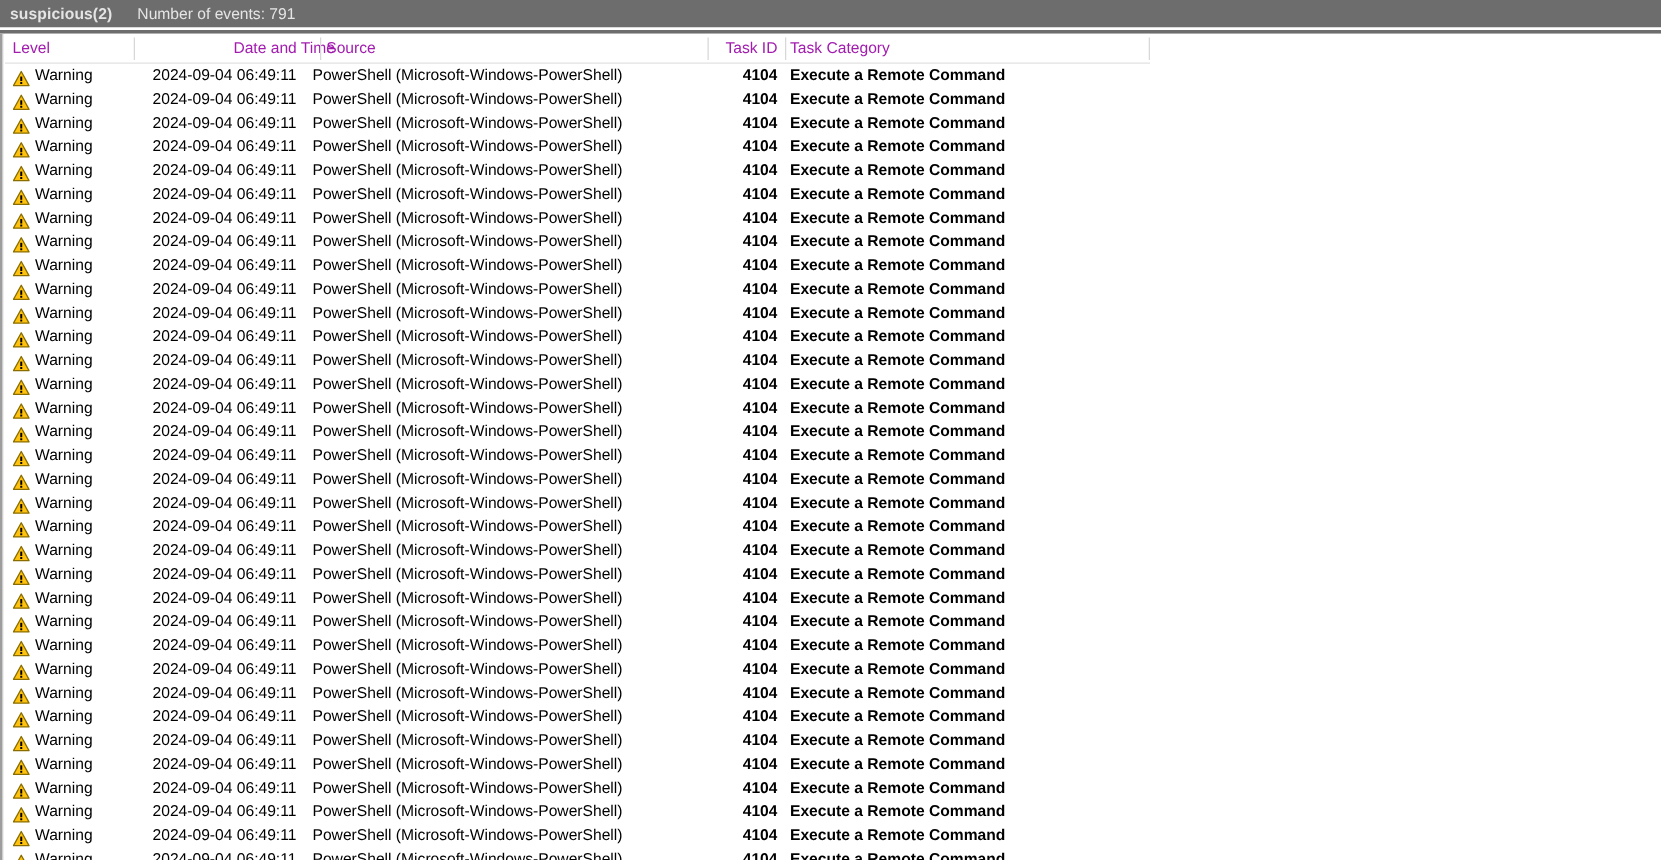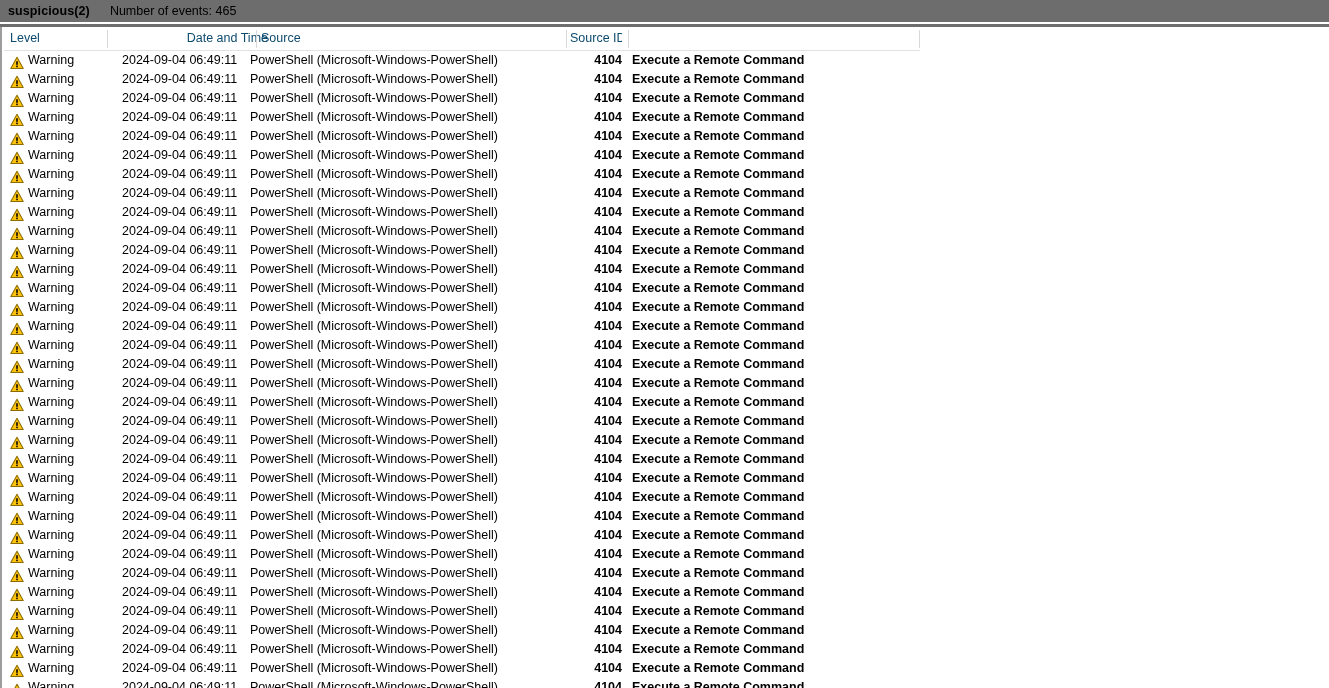--- a/index.html
+++ b/index.html
@@ -17,21 +17,21 @@
   }
 
   
   #title-bar {
     position: absolute;
     left: 0;
     top: 0;
     width: 1329px;
     height: 22px;
     background: #6d6d6d;
-    color: #000000;
+    color: #e5e5e5;
     display: flex;
     align-items: center;
     box-sizing: border-box;
     padding-left: 8px;
     font-size: 12.5px;
   }
   #title-bar .log-name {
     font-weight: bold;
     letter-spacing: 0.1px;
   }
@@ -89,21 +89,21 @@
     height: 23px;
     background: #ffffff;
     border-bottom: 1px solid #e2e2e2;
   }
   .header-cell {
     position: absolute;
     top: 0;
     height: 23px;
     line-height: 23px;
     font-size: 12.5px;
-    color: #0c4a6e;
+    color: #a21caf;
     white-space: nowrap;
     overflow: hidden;
     box-sizing: border-box;
   }
   .header-sep {
     position: absolute;
     top: 3px;
     width: 1px;
     height: 18px;
     background: #d8d8d8;
@@ -150,34 +150,35 @@
     height: 14px;
     flex: 0 0 14px;
     display: block;
   }
 </style>
 </head>
 <body>
 
 <div id="title-bar">
   <span class="log-name">suspicious(2)</span>
-  <span class="event-count">Number of events: 465</span>
+  <span class="event-count">Number of events: 791</span>
 </div>
 <div id="title-bar-underline"></div>
 <div id="title-bar-underline2"></div>
 
 <div id="list-view">
   <div id="list-left-edge"></div>
 
   <div id="column-header">
 
   <div class="header-cell" style="left: 6px; width: 92px; text-align: left;">Level</div>
       <div class="header-cell" style="left: 124px; width: 140px; text-align: right;">Date and Time</div>
       <div class="header-cell" style="left: 257px; width: 300px; text-align: left;">Source</div>
-      <div class="header-cell" style="left: 566px; width: 52px; text-align: right;">Source ID</div>
+      <div class="header-cell" style="left: 566px; width: 52px; text-align: right;">Task ID</div>
+      <div class="header-cell" style="left: 628px; width: 280px; text-align: left;">Task Category</div>
       <div class="header-sep" style="left: 103px; background: rgb(216, 216, 216);"></div>
       <div class="header-sep" style="left: 252px; background: rgb(216, 216, 216);"></div>
       <div class="header-sep" style="left: 562px; background: rgb(216, 216, 216);"></div>
       <div class="header-sep" style="left: 624px; background: rgb(216, 216, 216);"></div>
       <div class="header-sep" style="left: 915px; background: rgb(216, 216, 216);"></div>
     </div>
 
   <div id="rows">
 
   <div class="event-row">

